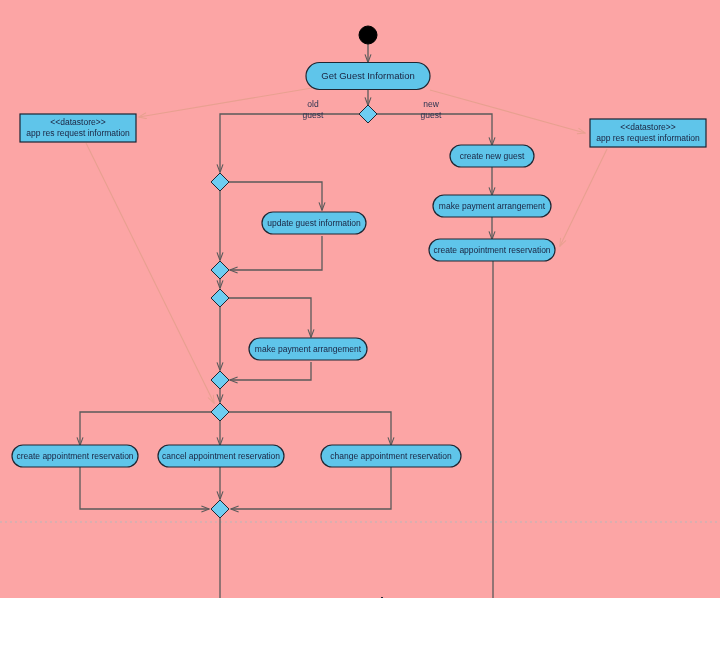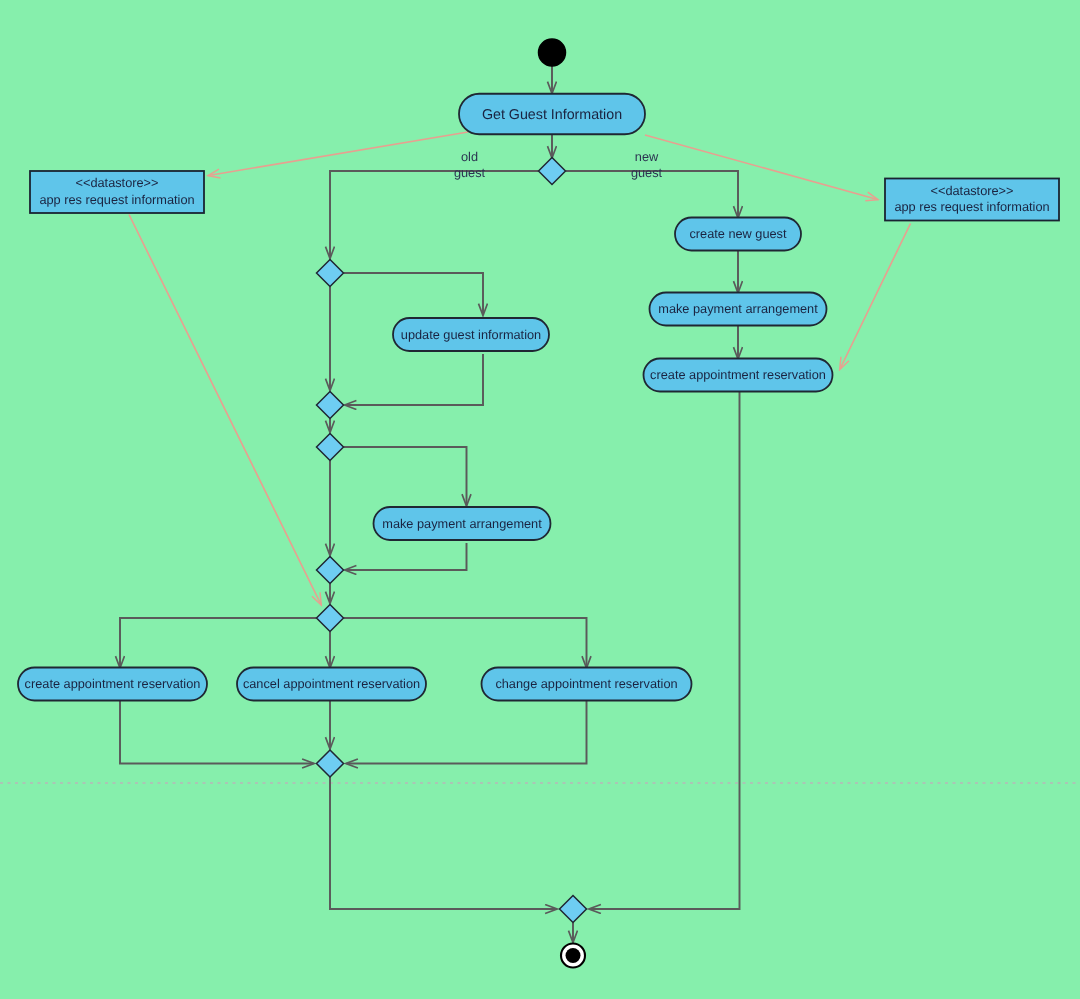--- a/index.html
+++ b/index.html
@@ -6,22 +6,22 @@
     margin: 0;
     padding: 0;
     background: #ffffff;
   }
   body {
     font-family: "Liberation Sans", sans-serif;
   }
   #canvas {
     position: relative;
     width: 720px;
-    height: 666px;
-    background: #86efac;
+    height: 598px;
+    background: #fca5a5;
     overflow: hidden;
   }
   #diagram-svg {
     position: absolute;
     left: 0;
     top: 0;
     width: 720px;
     height: 666px;
   }
   .node-label {

